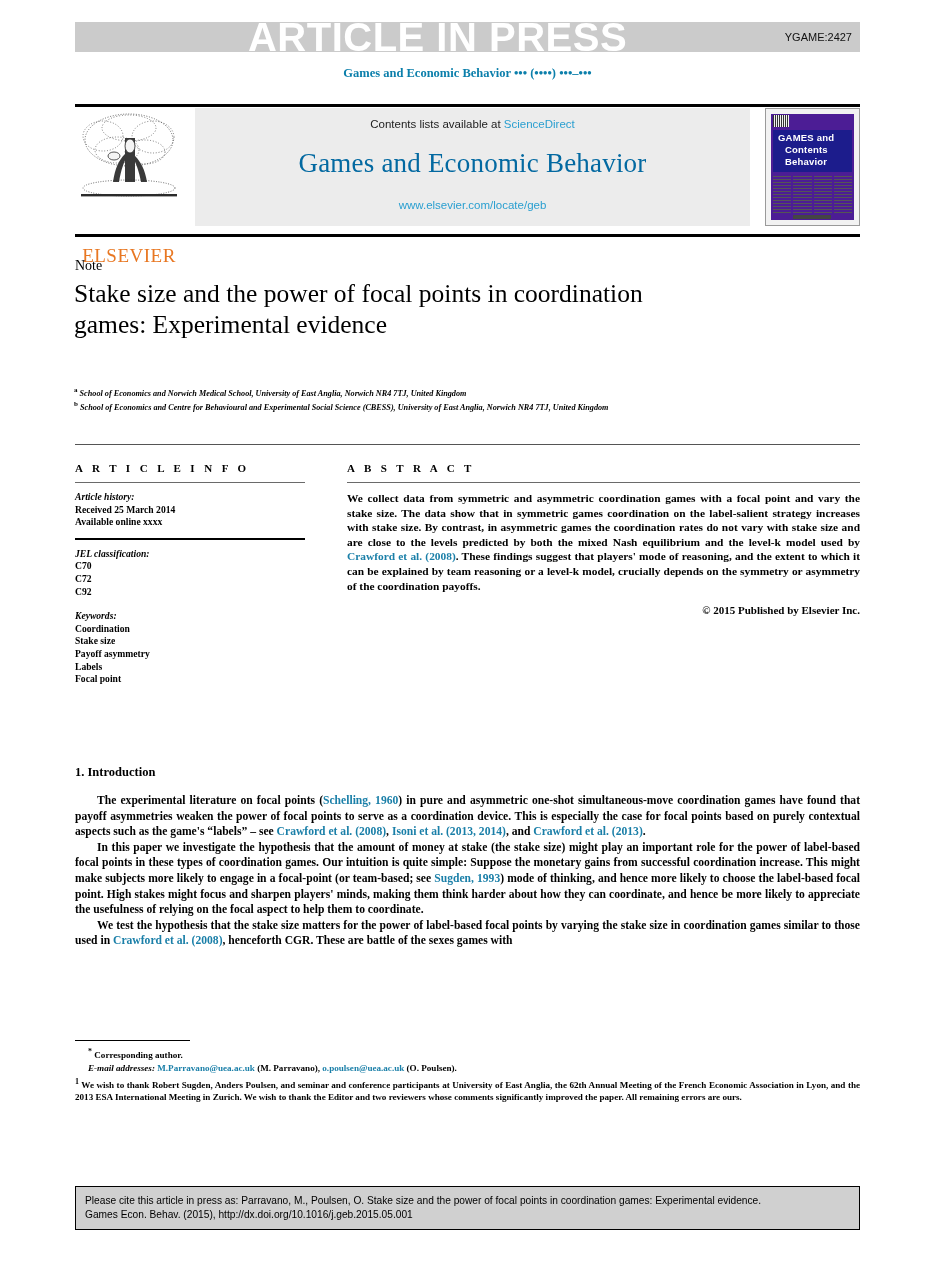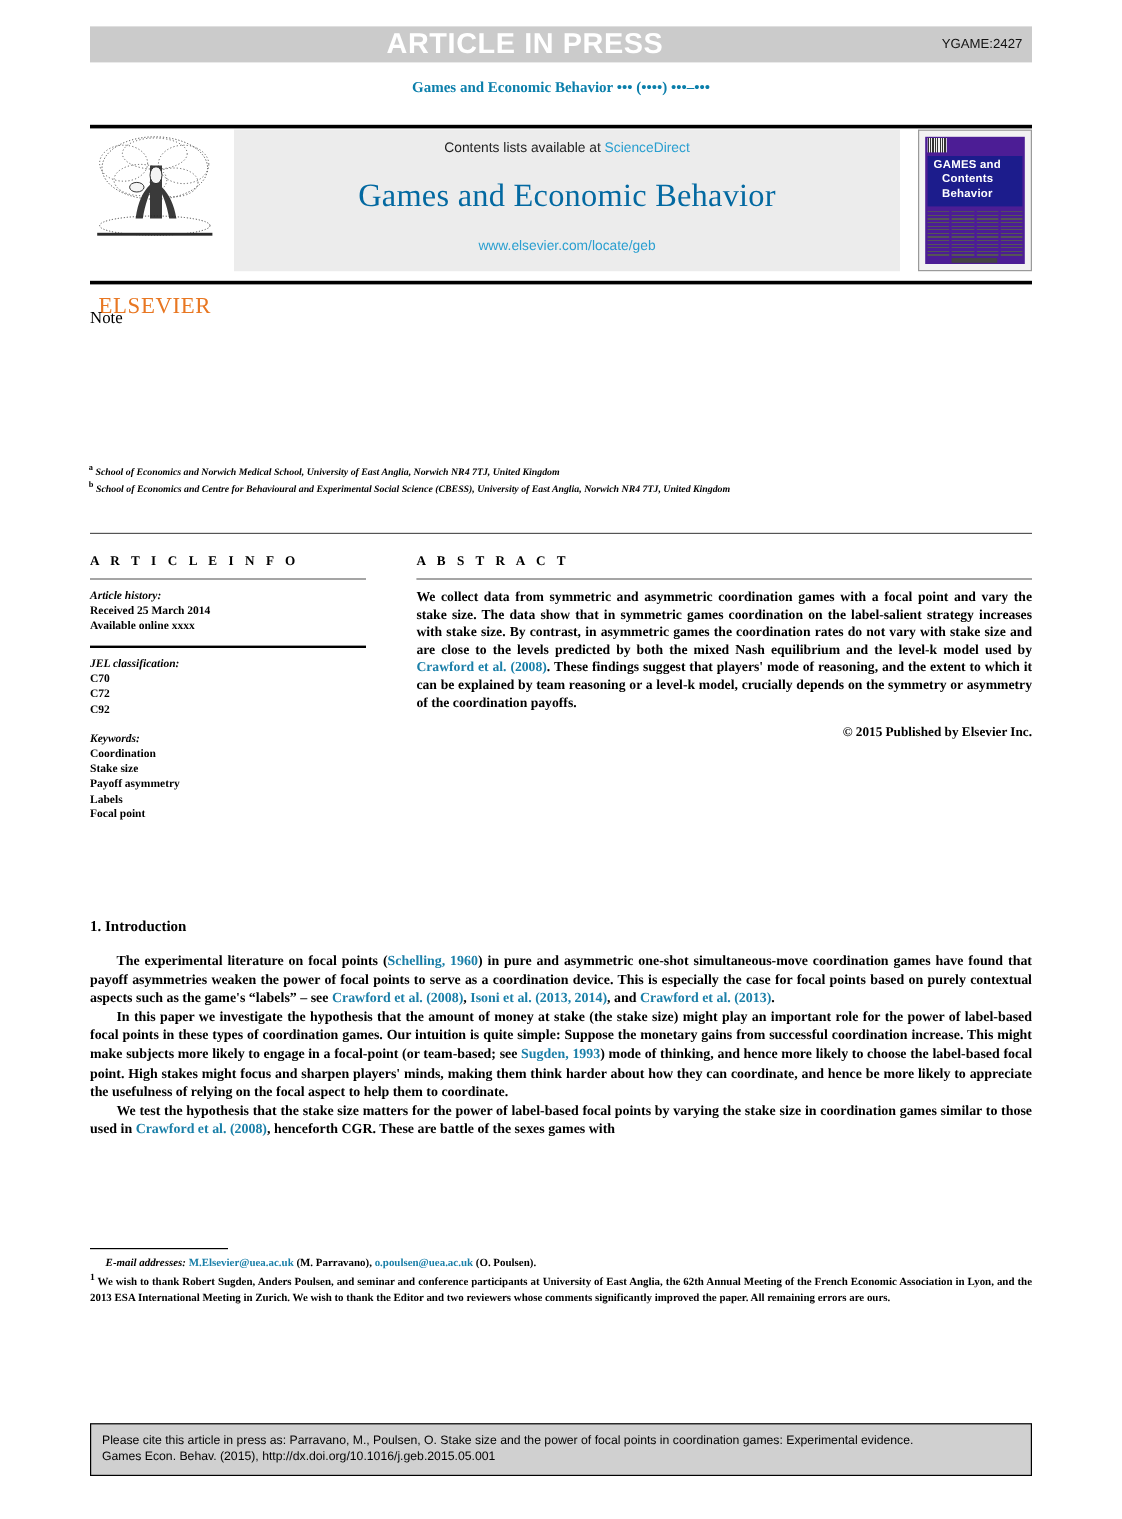--- a/index.html
+++ b/index.html
@@ -15,21 +15,21 @@
   .page { position:relative; width:935px; height:1266px; }
 
   
   .aip-banner {
     position:absolute; left:75px; top:22px; width:785px; height:30px;
     background:#cbcbcb;
     display:flex; align-items:center; justify-content:center;
   }
   .aip-text {
     font-family:"Liberation Sans", sans-serif;
-    font-weight:bold; font-size:24px; letter-spacing:0.5px;
+    font-weight:bold; font-size:40px; letter-spacing:0.5px;
     color:#ffffff; line-height:1; margin-left:-60px;
   }
   .aip-code {
     position:absolute; right:8px; top:9px;
     font-family:"Liberation Sans", sans-serif;
     font-size:11px; color:#111; letter-spacing:0;
   }
 
   
   .running-head {
@@ -257,20 +257,21 @@
           <div></div>
         </div>
         <div class="cover-foot"></div>
       </div>
     </div>
 
     <div class="mast-rule-bottom"></div>
   </div>
 
   <div class="note-label">Note</div>
+  <h1 class="paper-title">Stake size and the power of focal points in coordination games: Experimental evidence</h1>
 
 
   <div class="affils">
     <div><sup>a</sup> <span>School of Economics and Norwich Medical School, University of East Anglia, Norwich NR4 7TJ, United Kingdom</span></div>
     <div><sup>b</sup> <span>School of Economics and Centre for Behavioural and Experimental Social Science (CBESS), University of East Anglia, Norwich NR4 7TJ, United Kingdom</span></div>
   </div>
 
   <div class="sec-rule"></div>
 
   <div class="info-col">
@@ -309,21 +310,22 @@
   <div class="body-sec-title">1. Introduction</div>
 
   <div class="body-col">
     <p><span>The experimental literature on focal points (</span><span class="lnk">Schelling, 1960</span><span>) in pure and asymmetric one-shot simultaneous-move coordination games have found that payoff asymmetries weaken the power of focal points to serve as a coordination device. This is especially the case for focal points based on purely contextual aspects such as the game's “labels” – see </span><span class="lnk">Crawford et al. (2008)</span><span>, </span><span class="lnk">Isoni et al. (2013, 2014)</span><span>, and </span><span class="lnk">Crawford et al. (2013)</span><span>.</span></p>
     <p><span>In this paper we investigate the hypothesis that the amount of money at stake (the stake size) might play an important role for the power of label-based focal points in these types of coordination games. Our intuition is quite simple: Suppose the monetary gains from successful coordination increase. This might make subjects more likely to engage in a focal-point (or team-based; see </span><span class="lnk">Sugden, 1993</span><span>) mode of thinking, and hence more likely to choose the label-based focal point. High stakes might focus and sharpen players' minds, making them think harder about how they can coordinate, and hence be more likely to appreciate the usefulness of relying on the focal aspect to help them to coordinate.</span></p>
     <p><span>We test the hypothesis that the stake size matters for the power of label-based focal points by varying the stake size in coordination games similar to those used in </span><span class="lnk">Crawford et al. (2008)</span><span>, henceforth CGR. These are battle of the sexes games with</span></p>
   </div>
 
   <div class="fn-rule"></div>
   <div class="footnotes">
-    <div class="fn-row indent"><span class="it">E-mail addresses:</span> <span class="lnk">M.Elsevier@uea.ac.uk</span> <span>(M. Parravano),</span> <span class="lnk">o.poulsen@uea.ac.uk</span> <span>(O. Poulsen).</span></div>
+    <div class="fn-row indent"><sup>*</sup> <span>Corresponding author.</span></div>
+    <div class="fn-row indent"><span class="it">E-mail addresses:</span> <span class="lnk">M.Parravano@uea.ac.uk</span> <span>(M. Parravano),</span> <span class="lnk">o.poulsen@uea.ac.uk</span> <span>(O. Poulsen).</span></div>
     <div class="fn-row fn-long"><sup>1</sup> <span>We wish to thank Robert Sugden, Anders Poulsen, and seminar and conference participants at University of East Anglia, the 62th Annual Meeting of the French Economic Association in Lyon, and the 2013 ESA International Meeting in Zurich. We wish to thank the Editor and two reviewers whose comments significantly improved the paper. All remaining errors are ours.</span></div>
   </div>
 
 
   <div class="cite-box">
     <div>Please cite this article in press as: Parravano, M., Poulsen, O. Stake size and the power of focal points in coordination games: Experimental evidence.</div>
     <div>Games Econ. Behav. (2015), http://dx.doi.org/10.1016/j.geb.2015.05.001</div>
   </div>
 
 </div>

